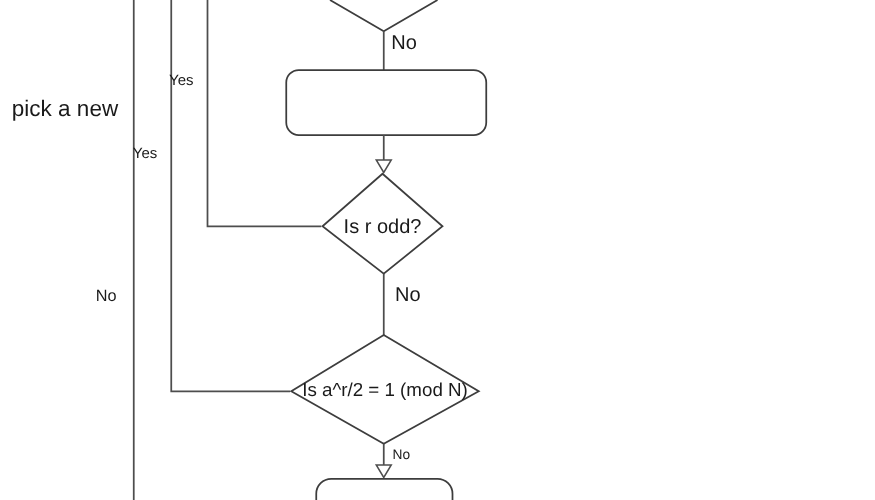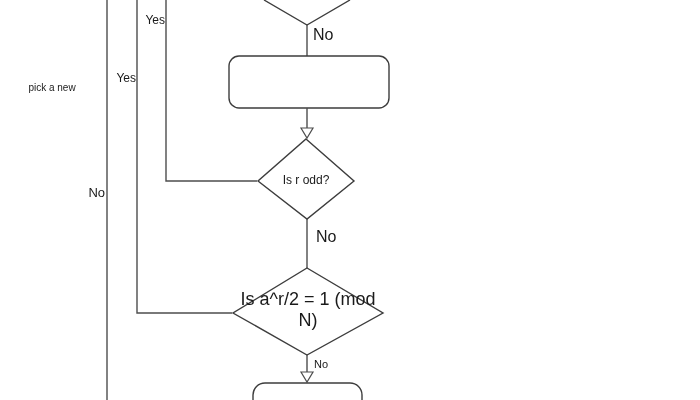--- a/index.html
+++ b/index.html
@@ -2,39 +2,39 @@
 <html><head>
 <meta charset="utf-8">
 <style>
   html,body{margin:0;padding:0;background:#ffffff;}
   .canvas{
     position:relative;width:700px;height:400px;background:#ffffff;
     font-family:"Liberation Sans",sans-serif;overflow:hidden;color:#1a1a1a;
   }
   .canvas svg{position:absolute;left:0;top:0;}
   .lbl{position:absolute;white-space:pre-line;}
-  .lbl.right{text-align:right;}
+  .lbl.right{text-align:center;margin-top:44px;}
   
   .yes-outer{left:125px;top:13px;width:40px;font-size:12px;}
   .yes-inner{left:96px;top:71px;width:40px;font-size:12px;}
   .no-left{left:65px;top:185px;width:40px;font-size:13px;}
   .no-top{left:313px;top:26px;font-size:16px;}
   .no-mid{left:316px;top:228px;font-size:16px;}
   .no-bottom{left:314px;top:358px;font-size:11px;}
   
-  .side-label{left:6px;top:62px;width:92px;font-size:10px;line-height:17px;text-align:center;}
+  .side-label{left:6px;top:62px;width:92px;font-size:18px;line-height:17px;text-align:center;}
   .side-label .var{font-weight:bold;font-style:italic;}
   
   .qfe-text{
     left:229px;top:56px;width:160px;height:52px;
     display:flex;align-items:center;justify-content:center;
     text-align:center;font-size:11px;line-height:14px;
   }
-  .d1-text{left:256px;top:173px;width:100px;font-size:12px;text-align:center;}
-  .d2-text{left:233px;top:289px;width:150px;font-size:18px;text-align:center;}
+  .d1-text{left:256px;top:173px;width:100px;font-size:16px;text-align:center;}
+  .d2-text{left:233px;top:304px;width:150px;font-size:15px;text-align:center;}
 </style>
 </head>
 <body>
 
 <div class="canvas">
 
   <svg width="700" height="400" viewBox="0 0 700 400">
 
     <path d="M107 0 V400" fill="none" stroke="#4d4d4d" stroke-width="1.4"></path>
     <path d="M137 0 V313 H232" fill="none" stroke="#4d4d4d" stroke-width="1.4"></path>

